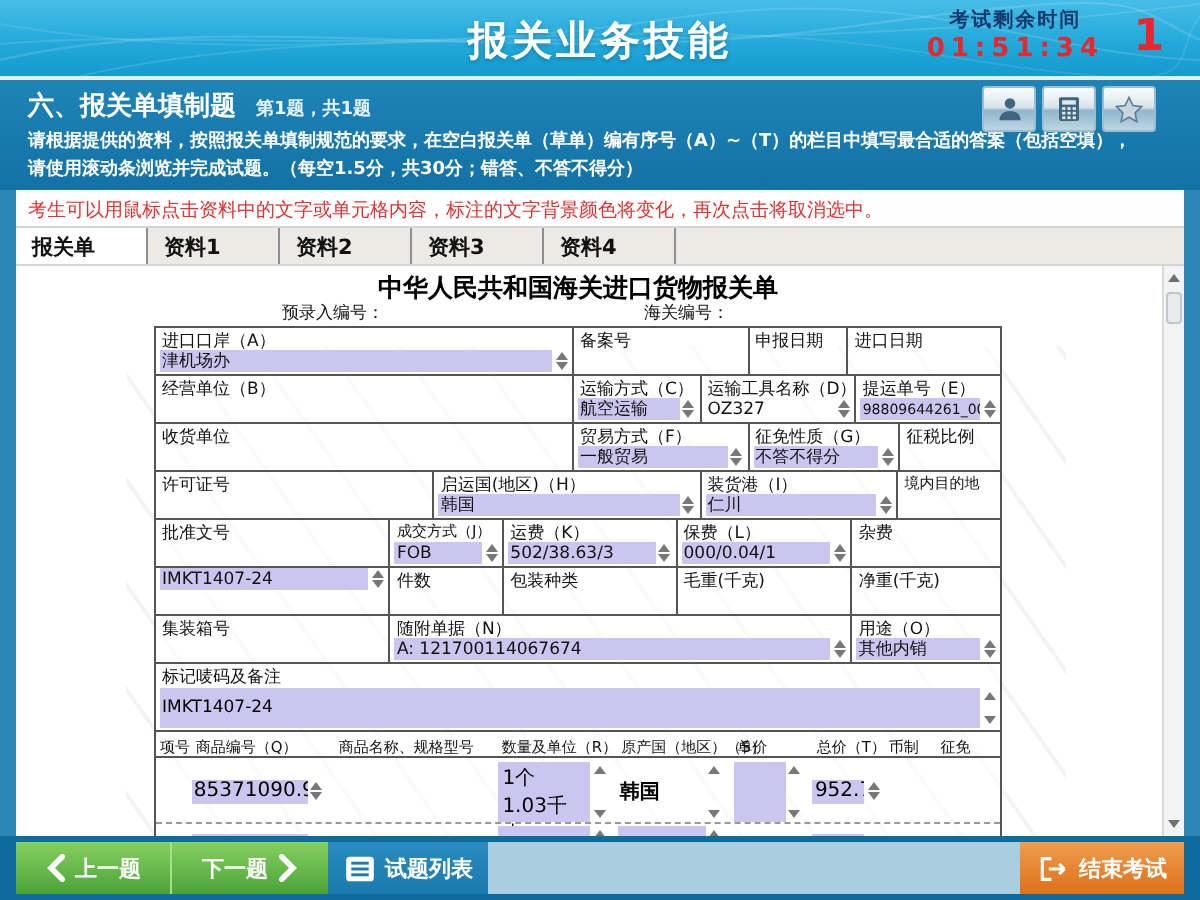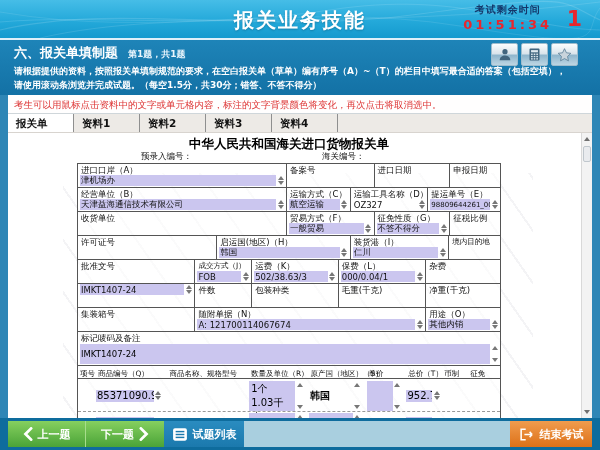--- a/index.html
+++ b/index.html
@@ -163,37 +163,33 @@
             <div class="flab">进口口岸（A）</div>
             <div class="fval">
                 <span class="vtext hl">津机场办</span>
                 <span class="spin"></span>
               </div>
           </div>
           <div class="fc" style="width:88px">
             <div class="flab">备案号</div>
             <div class="fval"></div>
           </div>
+          <div class="fc" style="width:50px">
+            <div class="flab">申报日期</div>
+            <div class="fval"></div>
+          </div>
           <div class="fc" style="width:76px">
             <div class="flab">进口日期</div>
             <div class="fval"></div>
           </div>
-          <div class="fc" style="width:50px">
-            <div class="flab">申报日期</div>
-            <div class="fval"></div>
-          </div>
         </div>
 
         <div class="frow">
           <div class="fc" style="width:210px">
             <div class="flab">经营单位（B）</div>
-            <div class="fval">
-                <span class="vtext hl">天津益海通信技术有限公司</span>
-                <span class="spin"></span>
-              </div>
           </div>
           <div class="fc" style="width:64px">
             <div class="flab">运输方式（C）</div>
             <div class="fval">
                 <span class="vtext hl">航空运输</span>
                 <span class="spin"></span>
               </div>
           </div>
           <div class="fc" style="width:78px">
             <div class="flab">运输工具名称（D）</div>

